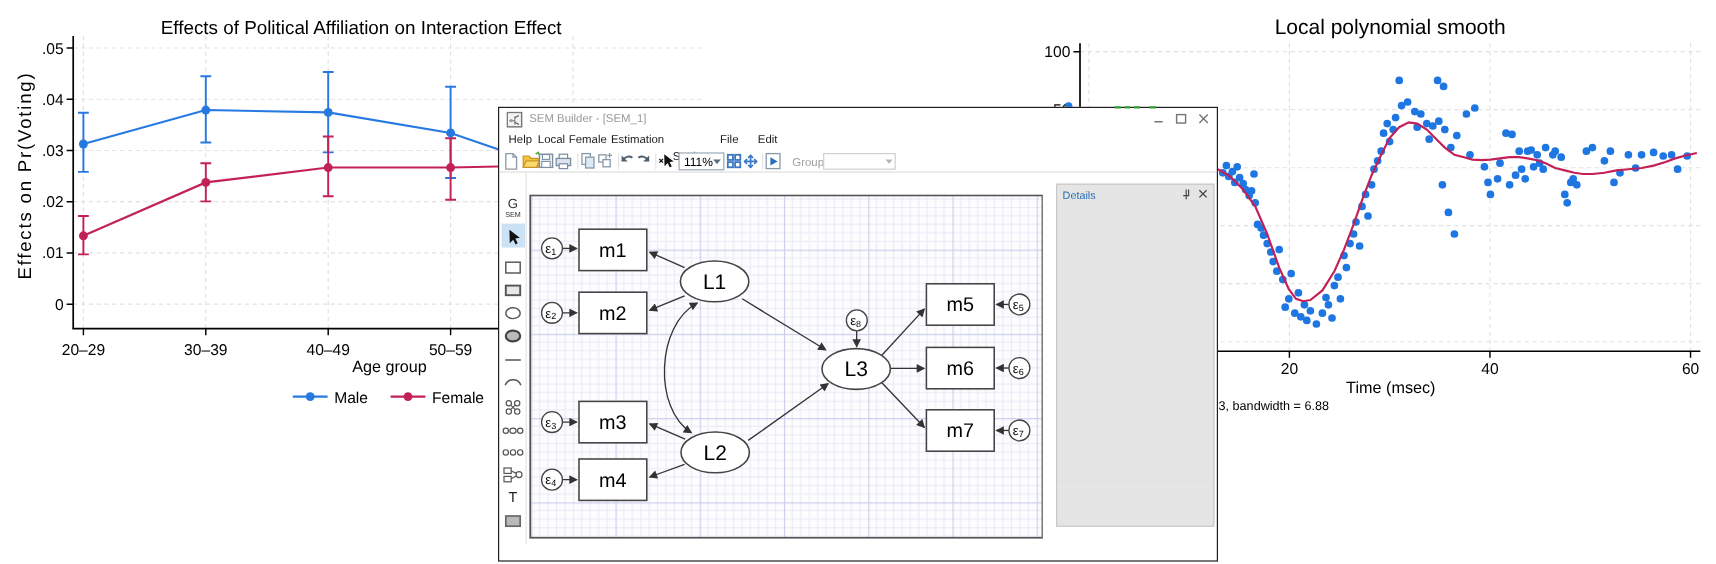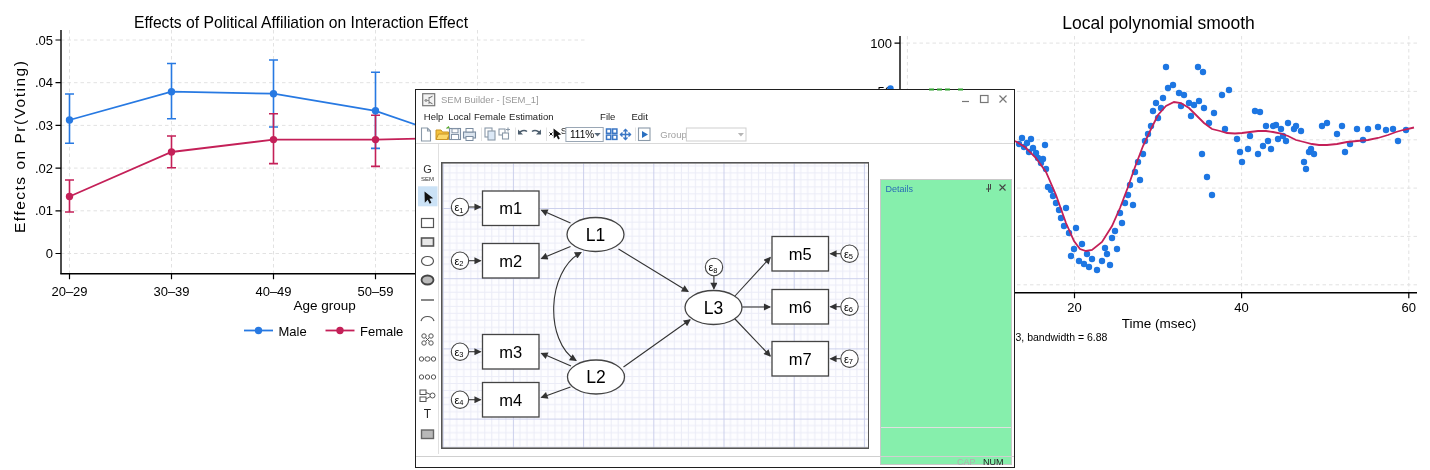--- a/index.html
+++ b/index.html
@@ -444,32 +444,28 @@
       <text x="459.5" y="264.7">ε<tspan font-size="7.5" dy="1.5">2</tspan></text>
       <text x="459.5" y="355.7">ε<tspan font-size="7.5" dy="1.5">3</tspan></text>
       <text x="459.5" y="403.7">ε<tspan font-size="7.5" dy="1.5">4</tspan></text>
       <text x="849" y="257.7">ε<tspan font-size="7.5" dy="1.5">5</tspan></text>
       <text x="849" y="310.7">ε<tspan font-size="7.5" dy="1.5">6</tspan></text>
       <text x="849" y="362.7">ε<tspan font-size="7.5" dy="1.5">7</tspan></text>
       <text x="713.5" y="271">ε<tspan font-size="7.5" dy="1.5">8</tspan></text>
     </g>
   </svg>
 
-  <div class="abs" style="left:463.5px;top:89px;width:130px;height:284px;border:1px solid #c8c8c8;background:#86efac;">
+  <div class="abs" style="left:463.5px;top:63px;width:130px;height:284px;border:1px solid #c8c8c8;background:#e5e5e5;">
     <div class="abs" style="left:5px;top:3.5px;font-size:9px;color:#2a6db5;">Details</div>
     <svg class="abs" style="right:4px;top:3px" width="22" height="10" viewBox="0 0 22 10">
       <path d="M3.5 1v5M1 6h5M3.5 6v3M5.5 1v5" stroke="#444" stroke-width="1" fill="none"></path>
       <path d="M14.5 1.5l6 6M20.5 1.5l-6 6" stroke="#444" stroke-width="1.1"></path>
     </svg>
     <div class="abs" style="left:0;top:246.5px;width:130px;height:0;border-top:1px solid #e0e0e0;"></div>
   </div>
 
-  <div class="abs" style="left:0;top:365.4px;width:598px;height:10px;border-top:1px solid #d0d0d0;font-size:9px;">
-    <span class="abs" style="left:541px;top:0.5px;color:#b0b0b0;">CAP</span>
-    <span class="abs" style="left:567px;top:0.5px;color:#222;">NUM</span>
-  </div>
 </div>
 
 <svg class="abs" style="left:925px;top:88.3px" width="45" height="3" viewBox="0 0 45 3">
   <path d="M4 1.5H28M33 1.5H41" stroke="#2da02d" stroke-width="2" stroke-dasharray="5,3" fill="none"></path>
 </svg>
 
 </div>
 
 </body></html>

